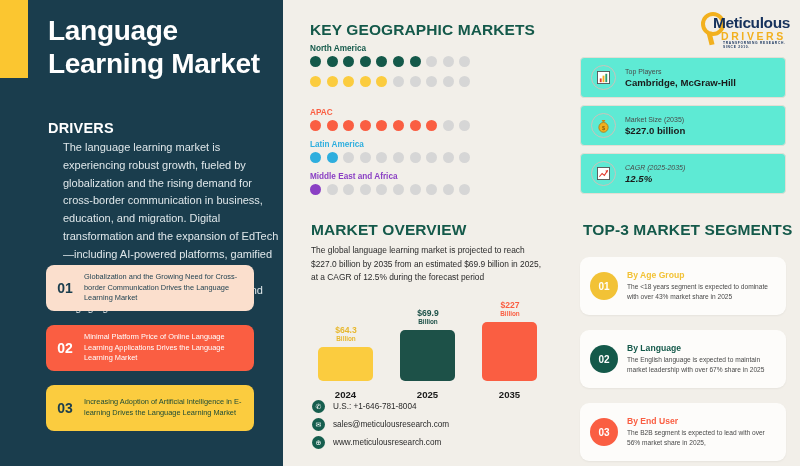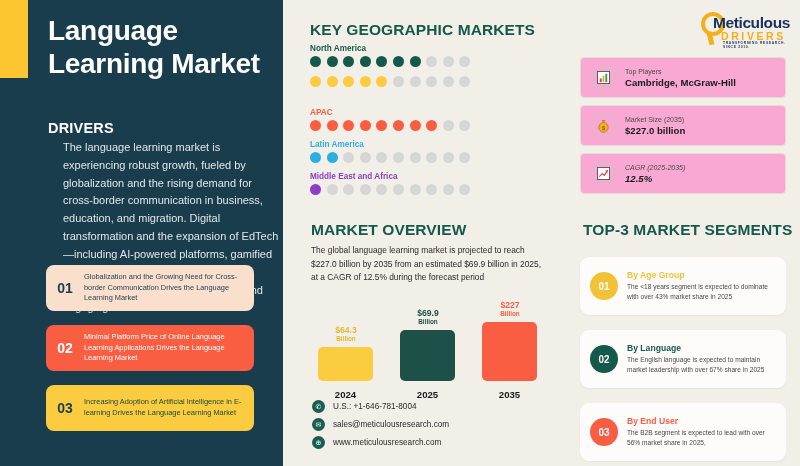--- a/index.html
+++ b/index.html
@@ -95,21 +95,21 @@
   .dot { width:11px; height:11px; border-radius:50%; background:#d6d6d6; }
   #geo-row-0 { top:44px; }
   #geo-row-1 { top:76px; }
   #geo-row-2 { top:108px; }
   #geo-row-3 { top:140px; }
   #geo-row-4 { top:172px; }
 
   
   .stat-card {
     position:absolute; left:580px; width:206px; height:41px;
-    background:#f9a8d4; border:1px solid #e3ded4; border-radius:4px;
+    background:#5eead4; border:1px solid #e3ded4; border-radius:4px;
     display:flex; align-items:center;
   }
   #stat-card-0 { top:57px; }
   #stat-card-1 { top:105px; }
   #stat-card-2 { top:153px;font-style:italic; }
   .stat-icon {
     width:25px; height:25px; flex:0 0 25px; margin-left:10px;
     border:1px solid #c9c4ba; border-radius:50%;
     display:flex; align-items:center; justify-content:center;
   }

